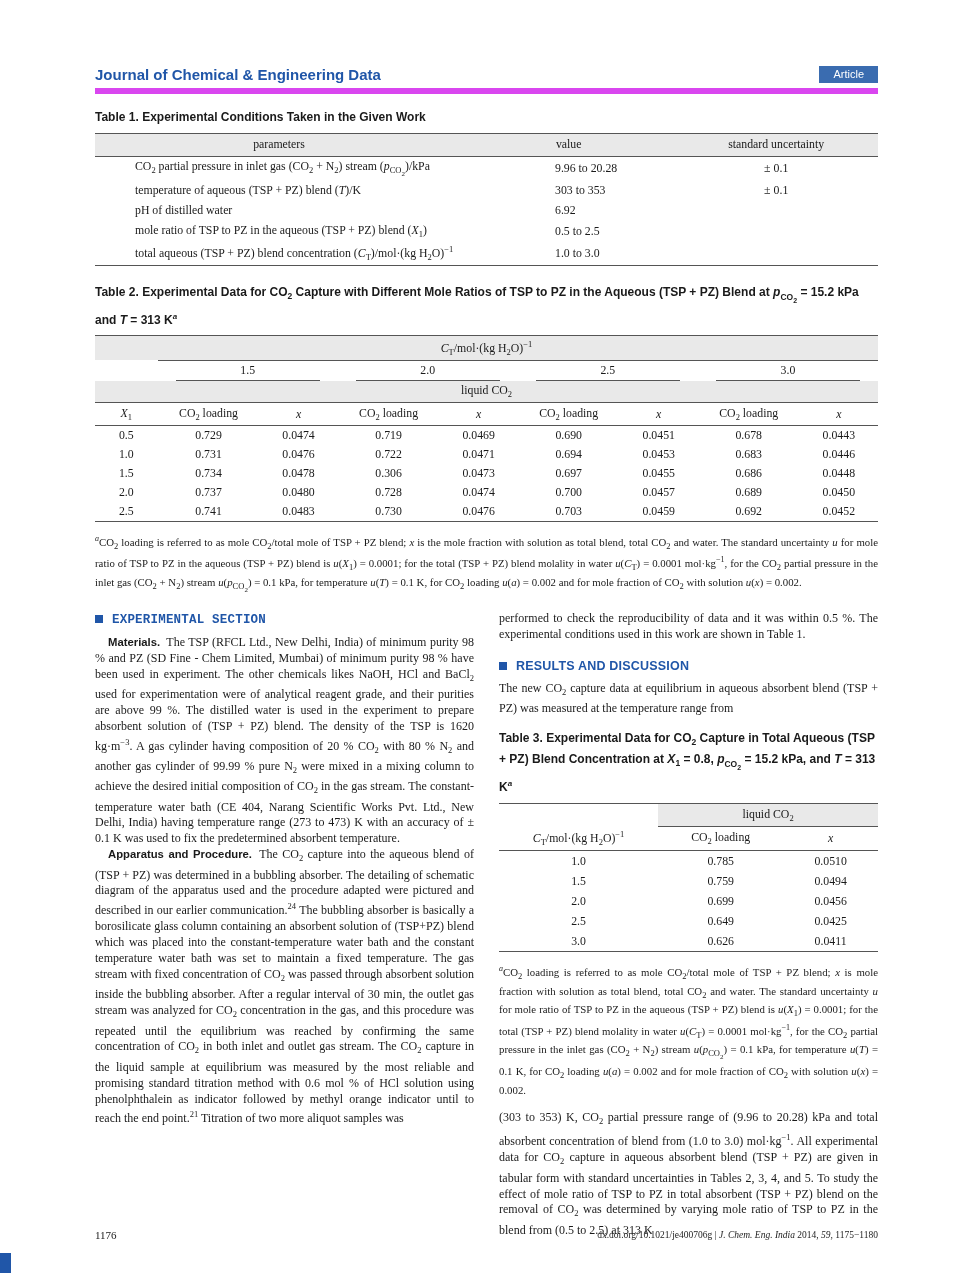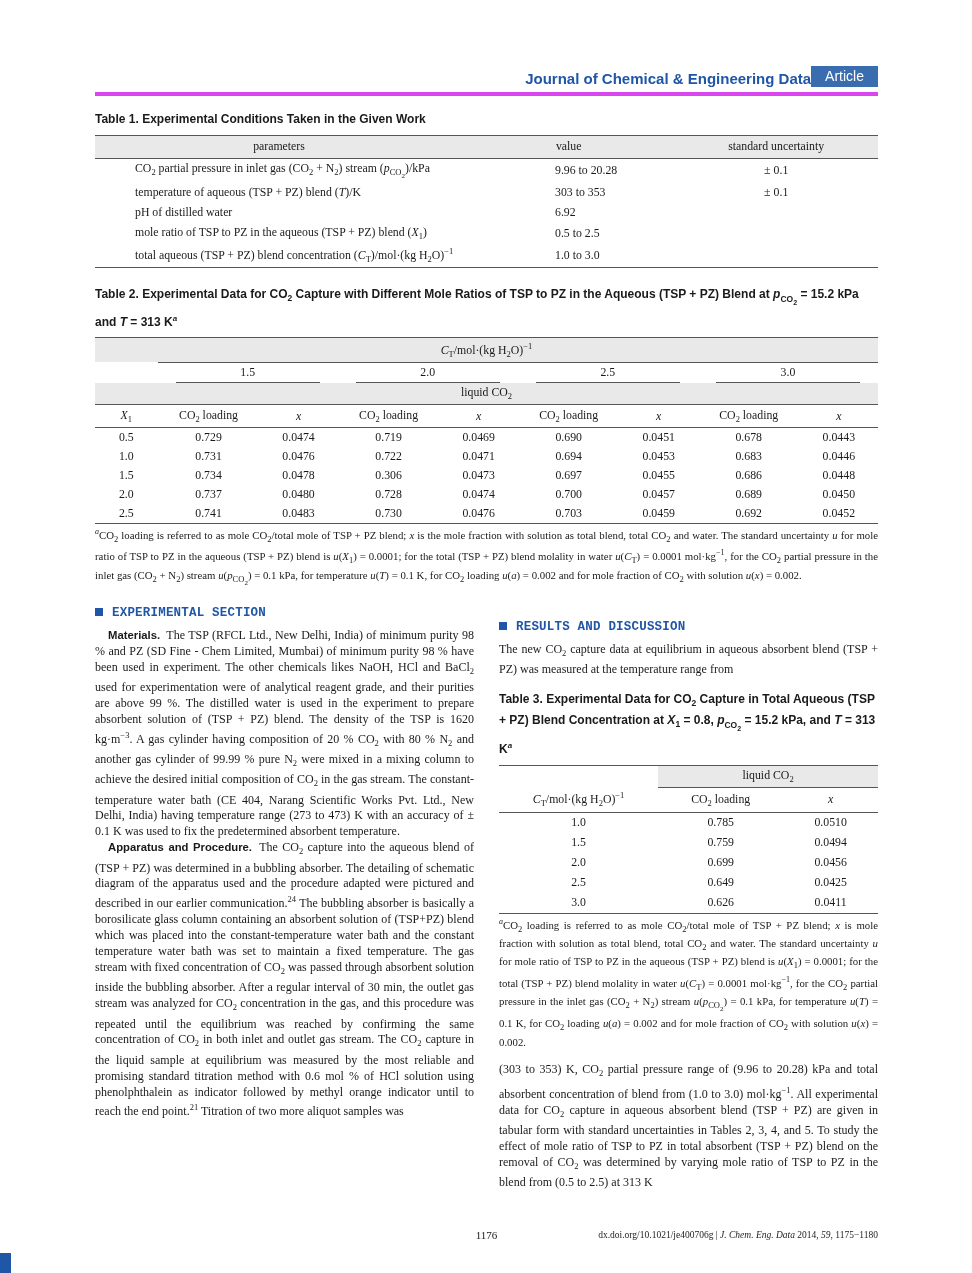--- a/index.html
+++ b/index.html
@@ -4,26 +4,26 @@
 <style>
   * { margin:0; padding:0; box-sizing:border-box; }
   body { background:#fff; }
   .page {
     position:relative; width:972px; height:1273px; background:#fff;
     font-family:"Liberation Serif", serif; color:#1a1a1a; overflow:hidden;
   }
   .content { position:absolute; left:95px; top:66px; width:783px; }
 
   
-  .masthead { display:flex; justify-content:flex-end; align-items:flex-end;
-    padding-bottom:5px; border-bottom:4px solid #d946ef; }
+  .masthead { display:flex; justify-content:space-between; align-items:flex-end;
+    padding-bottom:5px; border-bottom:6px solid #d946ef; }
   .journal { font-family:"Liberation Sans", sans-serif; font-weight:bold;
     font-size:15px; color:#2056a8; }
   .badge { background:#3a6cb0; color:#fff; font-family:"Liberation Sans", sans-serif;
-    font-size:14px; padding:2px 14px 3px; }
+    font-size:11px; padding:2px 14px 3px; }
 
   
   .cap { font-family:"Liberation Sans", sans-serif; font-weight:bold;
     font-size:12px; line-height:16.5px; margin:15px 0 7px; }
 
   
   .tbl { width:100%; border-collapse:collapse; font-size:11.8px; }
   .tbl th, .tbl td { font-weight:normal; padding:2.5px 4px; vertical-align:middle; }
   .band { background:#e9e9e9; text-align:center; padding:3px 4px; }
   .band-b { border-bottom:1px solid #555; }
@@ -38,41 +38,41 @@
   .tbl2 .grp { border-top:1px solid #555; padding:1px 0 0; }
   .tbl2 .grp-u { border-bottom:1px solid #555; margin:0 18px; padding:1px 0 2px; text-align:center; }
   .tbl2 .head th { border-bottom:1px solid #555; padding:3px 2px; }
   .tbl2 td.num { padding:2px 2px; }
 
   .tbl3 { border-top:1px solid #555; border-bottom:1px solid #555; text-align:center; }
   .tbl3 .head th { border-bottom:1px solid #555; padding:3px 2px; }
   .tbl3 .blank { background:#fff; }
   .tbl3 td.num { padding:2.5px 2px; }
 
-  .footnote { font-size:10.8px; line-height:14.4px; text-align:justify; margin-top:1px; }
+  .footnote { font-size:10.8px; line-height:14.4px; text-align:justify; margin-top:10px; }
   .footnote sup, .cap sup { font-size:8px; }
   sub { font-size:8.5px; }
   sup { font-size:8.5px; }
   sub sub { font-size:7px; }
 
   
   .cols { display:flex; gap:25px; margin-top:14px; }
   .col { flex:1; min-width:0; }
   .sect { font-family:"Liberation Sans", sans-serif; color:#2056a8; font-size:12.5px;
     font-weight:bold; margin:12px 0 8px; letter-spacing:0.2px; }
   .sect:first-child { margin-top:2px;font-family:Liberation Mono, monospace; }
   .sq { display:inline-block; width:8px; height:8px; background:#2056a8; margin-right:9px; }
   .bp { font-size:12px; line-height:15.9px; text-align:justify; }
   .bp.indent { text-indent:13px; }
   .runin { font-family:"Liberation Sans", sans-serif; font-weight:bold; font-size:11.3px; margin-right:3px; }
   .col .cap { line-height:17px; margin:13px 0 7px; }
 
   
   .footer { position:absolute; left:95px; top:1229px; width:783px; height:16px; }
-  .pagenum { position:absolute; left:0; width:100%; text-align:center; font-size:11px; }
+  .pagenum { position:absolute; left:0; width:100%; text-align:left; font-size:11px; }
   .citation { position:absolute; right:0; top:1px; font-size:9.5px; color:#222; text-decoration:none; }
   .corner-mark { position:absolute; left:0; top:1253px; width:11px; height:20px; background:#2056a8; }
 </style>
 </head>
 <body>
 
 <div class="page">
   <div class="content">
 
     <div class="masthead">
@@ -235,20 +235,21 @@
           <span class="runin">Materials.</span>
           <span>The TSP (RFCL Ltd., New Delhi, India) of minimum purity 98 % and PZ (SD Fine - Chem Limited, Mumbai) of minimum purity 98 % have been used in experiment. The other chemicals likes NaOH, HCl and BaCl<sub>2</sub> used for experimentation were of analytical reagent grade, and their purities are above 99 %. The distilled water is used in the experiment to prepare absorbent solution of (TSP + PZ) blend. The density of the TSP is 1620 kg·m<sup>−3</sup>. A gas cylinder having composition of 20 % CO<sub>2</sub> with 80 % N<sub>2</sub> and another gas cylinder of 99.99 % pure N<sub>2</sub> were mixed in a mixing column to achieve the desired initial composition of CO<sub>2</sub> in the gas stream. The constant-temperature water bath (CE 404, Narang Scientific Works Pvt. Ltd., New Delhi, India) having temperature range (273 to 473) K with an accuracy of ± 0.1 K was used to fix the predetermined absorbent temperature.</span>
         </p>
         <p class="bp indent">
           <span class="runin">Apparatus and Procedure.</span>
           <span>The CO<sub>2</sub> capture into the aqueous blend of (TSP + PZ) was determined in a bubbling absorber. The detailing of schematic diagram of the apparatus used and the procedure adapted were pictured and described in our earlier communication.<sup>24</sup> The bubbling absorber is basically a borosilicate glass column containing an absorbent solution of (TSP+PZ) blend which was placed into the constant-temperature water bath and the constant temperature water bath was set to maintain a fixed temperature. The gas stream with fixed concentration of CO<sub>2</sub> was passed through absorbent solution inside the bubbling absorber. After a regular interval of 30 min, the outlet gas stream was analyzed for CO<sub>2</sub> concentration in the gas, and this procedure was repeated until the equilibrium was reached by confirming the same concentration of CO<sub>2</sub> in both inlet and outlet gas stream. The CO<sub>2</sub> capture in the liquid sample at equilibrium was measured by the most reliable and promising standard titration method with 0.6 mol % of HCl solution using phenolphthalein as indicator followed by methyl orange indicator until to reach the end point.<sup>21</sup> Titration of two more aliquot samples was</span>
         </p>
       </div>
 
       <div class="col">
+        <p class="bp">performed to check the reproducibility of data and it was within 0.5 %. The experimental conditions used in this work are shown in Table 1.</p>
         <div class="sect" style="margin-top:16px">
           <span class="sq"></span><span>RESULTS AND DISCUSSION</span>
         </div>
         <p class="bp">The new CO<sub>2</sub> capture data at equilibrium in aqueous absorbent blend (TSP + PZ) was measured at the temperature range from</p>
 
         <div class="cap">Table 3. Experimental Data for CO<sub>2</sub> Capture in Total Aqueous (TSP + PZ) Blend Concentration at <i>X</i><sub>1</sub> = 0.8, <i>p</i><sub>CO<sub>2</sub></sub> = 15.2 kPa, and <i>T</i> = 313 K<sup><i>a</i></sup></div>
         <table class="tbl tbl3">
           <colgroup>
               <col style="width:42%">
               <col style="width:33%">
@@ -293,16 +294,16 @@
           </table>
         <div class="footnote"><sup><i>a</i></sup>CO<sub>2</sub> loading is referred to as mole CO<sub>2</sub>/total mole of TSP + PZ blend; <i>x</i> is mole fraction with solution as total blend, total CO<sub>2</sub> and water. The standard uncertainty <i>u</i> for mole ratio of TSP to PZ in the aqueous (TSP + PZ) blend is <i>u</i>(<i>X</i><sub>1</sub>) = 0.0001; for the total (TSP + PZ) blend molality in water <i>u</i>(<i>C</i><sub>T</sub>) = 0.0001 mol·kg<sup>−1</sup>, for the CO<sub>2</sub> partial pressure in the inlet gas (CO<sub>2</sub> + N<sub>2</sub>) stream <i>u</i>(<i>p</i><sub>CO<sub>2</sub></sub>) = 0.1 kPa, for temperature <i>u</i>(<i>T</i>) = 0.1 K, for CO<sub>2</sub> loading <i>u</i>(<i>a</i>) = 0.002 and for mole fraction of CO<sub>2</sub> with solution <i>u</i>(<i>x</i>) = 0.002.</div>
 
         <p class="bp" style="margin-top:13px">(303 to 353) K, CO<sub>2</sub> partial pressure range of (9.96 to 20.28) kPa and total absorbent concentration of blend from (1.0 to 3.0) mol·kg<sup>−1</sup>. All experimental data for CO<sub>2</sub> capture in aqueous absorbent blend (TSP + PZ) are given in tabular form with standard uncertainties in Tables 2, 3, 4, and 5. To study the effect of mole ratio of TSP to PZ in total absorbent (TSP + PZ) blend on the removal of CO<sub>2</sub> was determined by varying mole ratio of TSP to PZ in the blend from (0.5 to 2.5) at 313 K</p>
       </div>
     </div>
   </div>
 
   <div class="footer">
     <div class="pagenum">1176</div>
-    <a class="citation" href="#">dx.doi.org/10.1021/je400706g | <i>J. Chem. Eng. Data</i> 2014, <i>59</i>, 1175−1180</a>
+    <a class="citation" href="#">dx.doi.org/10.1021/je400706g | <i>J. Chem. Eng. India</i> 2014, <i>59</i>, 1175−1180</a>
   </div>
   <div class="corner-mark"></div>
 </div>
 
 </body></html>

